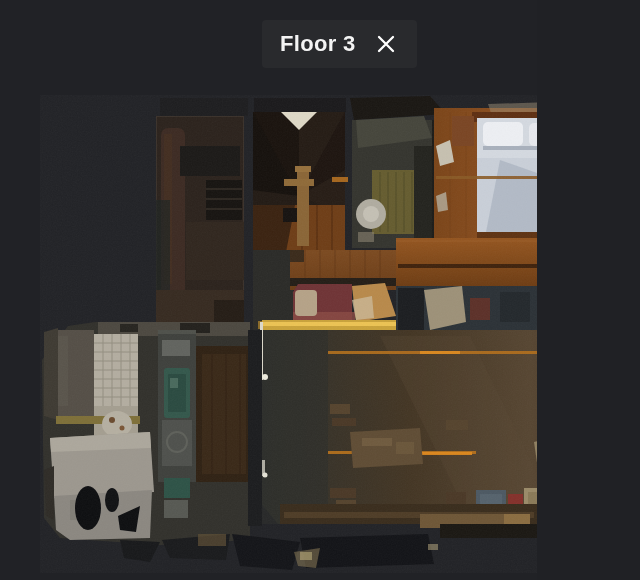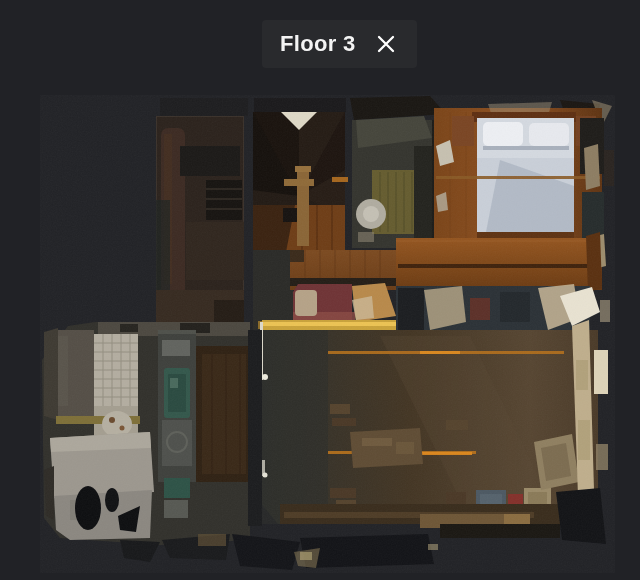--- a/index.html
+++ b/index.html
@@ -1,17 +1,17 @@
 <!DOCTYPE html>
 <html><head>
 <meta charset="utf-8">
 <style>
   html,body{margin:0;padding:0;background:#202125;}
   .screen{
-    position:relative;width:640px;height:580px;background:#212226;overflow:hidden;
+    position:relative;width:537px;height:580px;background:#212226;overflow:hidden;
     font-family:"Liberation Sans",sans-serif;
   }
   .floor-chip{
     position:absolute;left:262px;top:20px;height:48px;min-width:138px;
     display:flex;align-items:center;gap:18px;padding:0 18px;box-sizing:border-box;
     background:#292a2d;border-radius:4px;z-index:5;
   }
   .floor-label{
     color:#f4f4f4;font-size:22px;font-weight:bold;letter-spacing:.3px;white-space:nowrap;
   }

